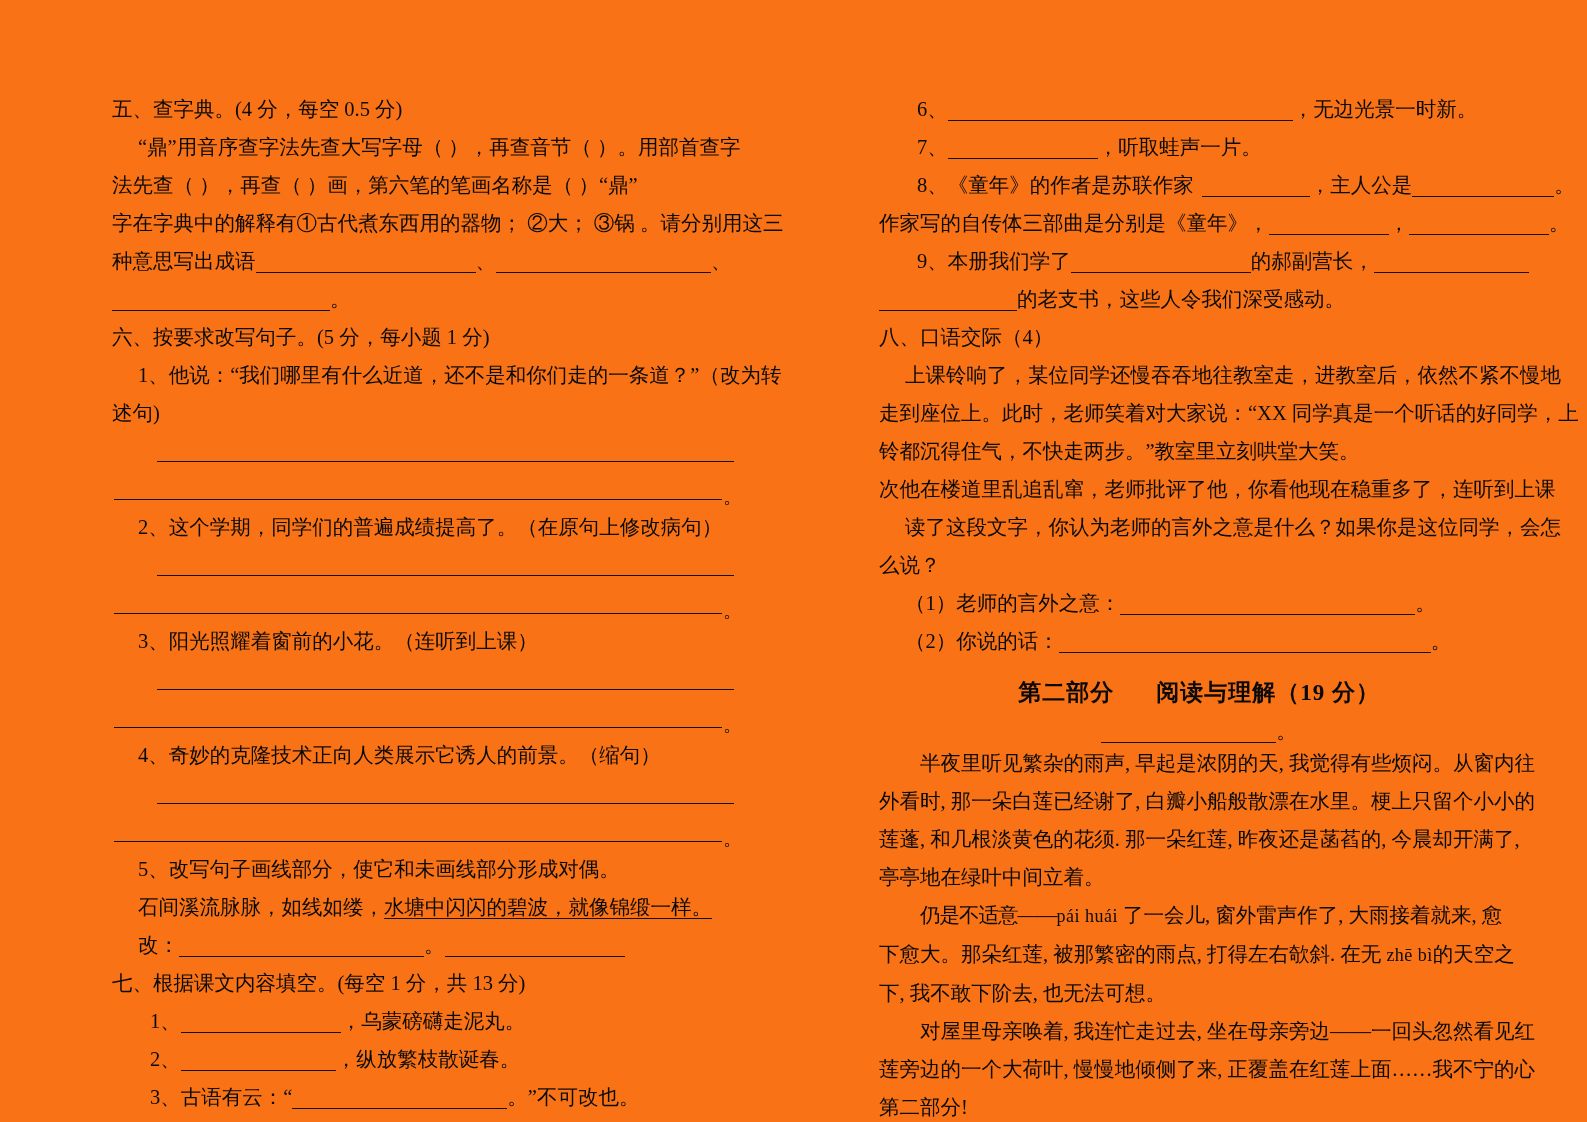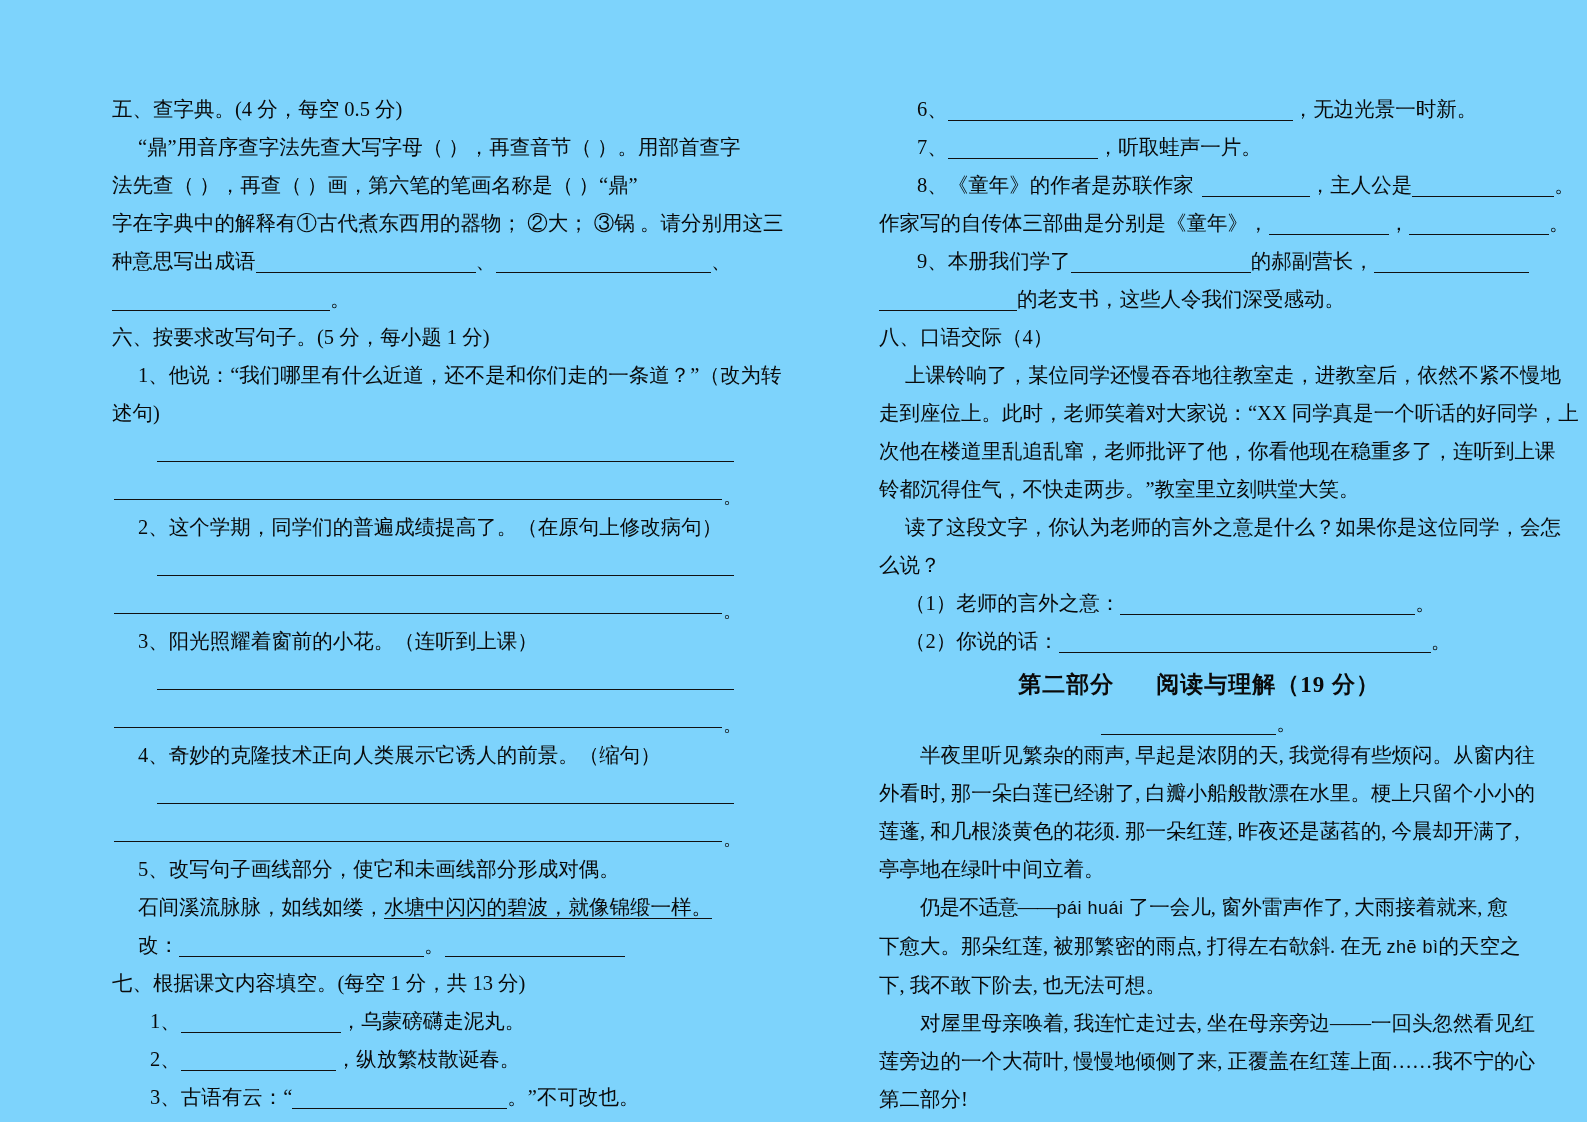--- a/index.html
+++ b/index.html
@@ -11,21 +11,21 @@
     width: 1587px;
     height: 1122px;
     position: relative;
     font-family: "Liberation Serif", "DejaVu Serif", serif;
     color: #0a0a0a;
     overflow: hidden;
   }
   .page {
     position: absolute;
     inset: 0;
-    background: #7dd3fc;
+    background: #f97316;
   }
   .col {
     position: absolute;
     top: 90px;
     width: 640px;
     font-size: 20.5px;
     line-height: 38px;
   }
   .col-left  { left: 112px; }
   .col-right { left: 879px; }
@@ -77,21 +77,21 @@
     font-size: 23px;
     letter-spacing: 1px;
   }
   .part-title .pts { font-weight: bold; }
 
   .title-blank-row {
     text-align: center;
     height: 32px;
   }
   .pinyin {
-    font-family: Liberation Sans, sans-serif;
+    font-family: Liberation Serif, serif;
     font-size: 18px;
     letter-spacing: 0.5px;
   }
   .dash { letter-spacing: -1px; }
 </style>
 </head>
 <body>
 
 <div class="page">
 
@@ -217,35 +217,35 @@
 
       <div class="ln">
         <span class="blk" style="width:138px"></span><span>的老支书，这些人令我们深受感动。</span>
       </div>
     </div>
 
     <div>
       <div class="ln hd">八、口语交际（4）</div>
       <div class="ln" style="padding-left:26px">上课铃响了，某位同学还慢吞吞地往教室走，进教室后，依然不紧不慢地</div>
       <div class="ln">走到座位上。此时，老师笑着对大家说：“XX 同学真是一个听话的好同学，上</div>
+      <div class="ln">铃都沉得住气，不快走两步。”教室里立刻哄堂大笑。</div>
       <div class="ln">次他在楼道里乱追乱窜，老师批评了他，你看他现在稳重多了，连听到上课</div>
-      <div class="ln">铃都沉得住气，不快走两步。”教室里立刻哄堂大笑。</div>
       <div class="ln" style="padding-left:26px">读了这段文字，你认为老师的言外之意是什么？如果你是这位同学，会怎</div>
       <div class="ln">么说？</div>
 
       <div class="ln" style="padding-left:26px">
         <span>（1）老师的言外之意：</span><span class="blk" style="width:295px"></span><span>。</span>
       </div>
       <div class="ln" style="padding-left:26px">
         <span>（2）你说的话：</span><span class="blk" style="width:372px"></span><span>。</span>
       </div>
     </div>
 
     <div>
-      <div class="center part-title" style="margin-top:6px">
+      <div class="center part-title" style="margin-top:14px">
         <span>第二部分</span><span style="display:inline-block;width:42px"></span><span>阅读与理解</span><span class="pts">（19 分）</span>
       </div>
 
       <div class="title-blank-row">
         <span class="blk" style="width:175px"></span><span>。</span>
       </div>
 
       <div>
         <div class="ln" style="padding-left:41px">半夜里听见繁杂的雨声, 早起是浓阴的天, 我觉得有些烦闷。从窗内往</div>
         <div class="ln">外看时, 那一朵白莲已经谢了, 白瓣小船般散漂在水里。梗上只留个小小的</div>

